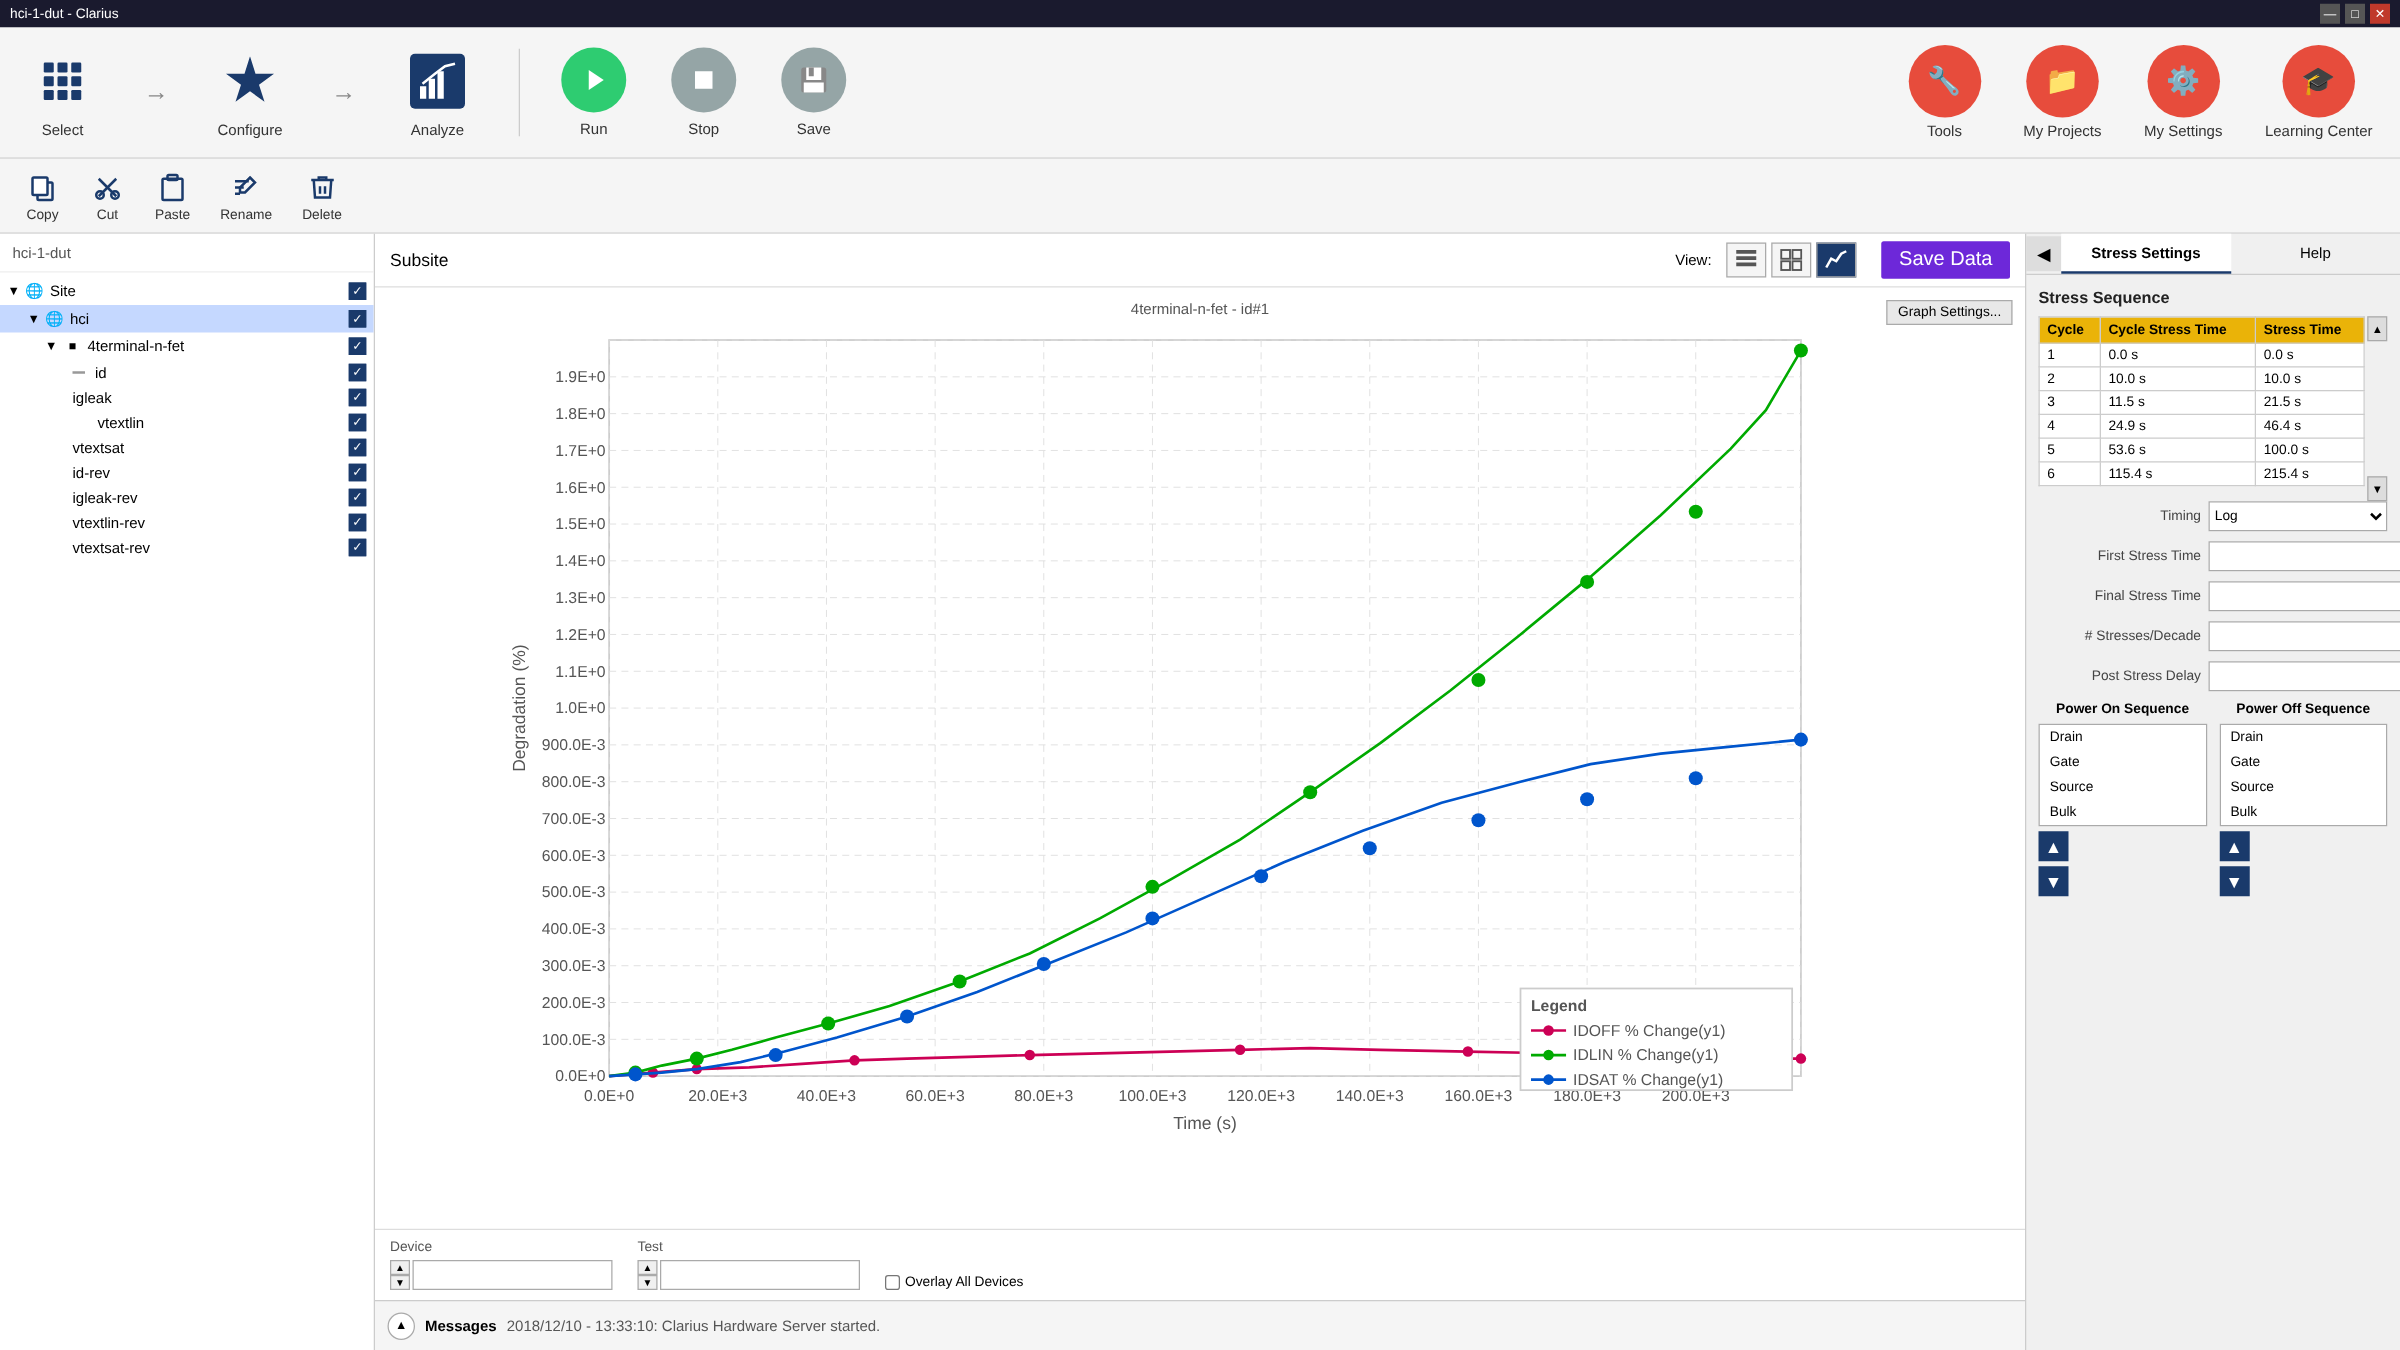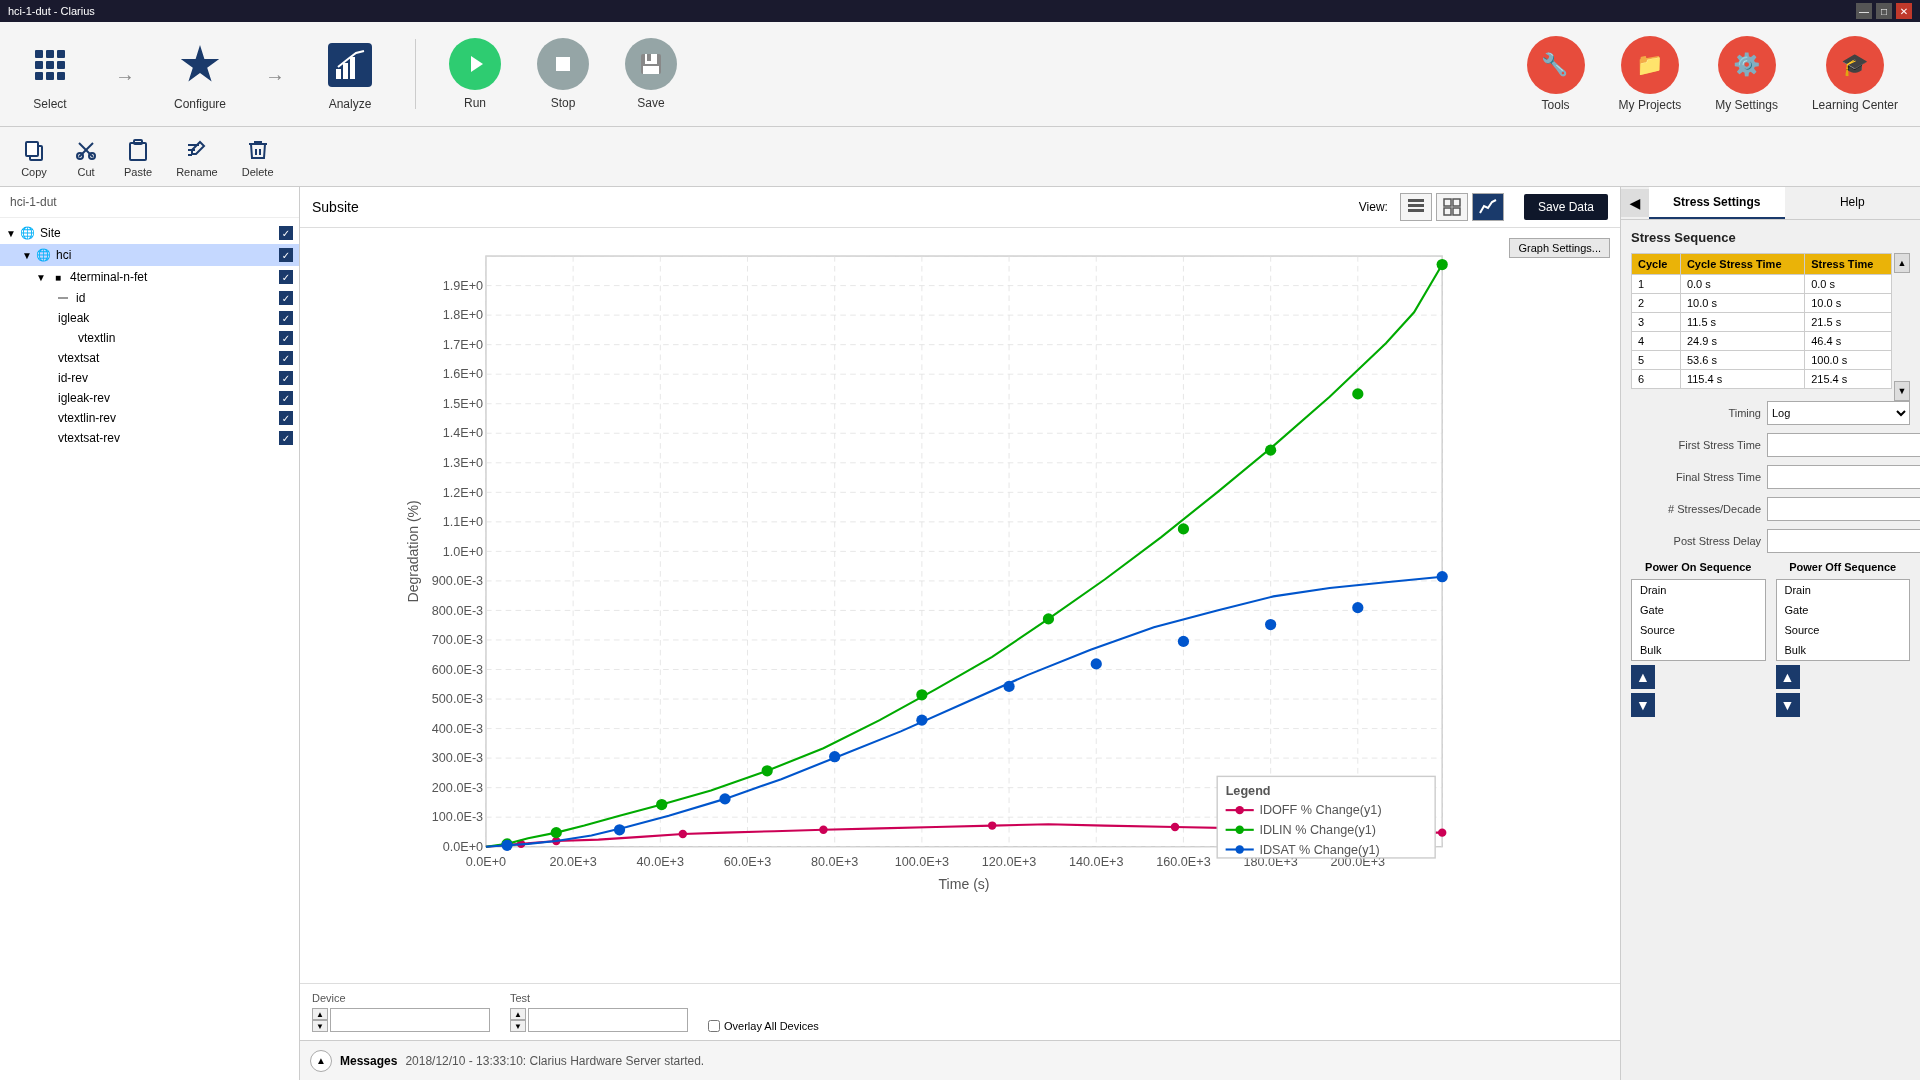--- a/index.html
+++ b/index.html
@@ -64,21 +64,21 @@
     .tree-collapse { width: 10px; text-align: center; font-size: 10px; cursor: pointer; flex-shrink: 0; }
 
     
     .center { flex: 1; display: flex; flex-direction: column; background: white; }
     .subsite-header { display: flex; align-items: center; padding: 6px 12px; border-bottom: 1px solid #ddd; gap: 12px; }
     .subsite-label { font-size: 14px; font-weight: 500; }
     .view-label { margin-left: auto; font-size: 12px; }
     .view-btns { display: flex; gap: 4px; }
     .view-btn { width: 32px; height: 28px; border: 1px solid #aaa; background: #f5f5f5; cursor: pointer; display: flex; align-items: center; justify-content: center; }
     .view-btn.active { background: #1a3a6b; }
-    .save-data-btn { background: #0f172a; color: white; border: none; padding: 6px 14px; cursor: pointer; font-size: 12px; margin-left: 8px; border-radius: 2px; }
+    .save-data-btn { background: #6d28d9; color: white; border: none; padding: 6px 14px; cursor: pointer; font-size: 16px; margin-left: 8px; border-radius: 2px; }
     .graph-area { flex: 1; position: relative; padding: 10px; }
     .graph-title { text-align: center; font-size: 12px; color: #555; }
     .graph-settings-btn { position: absolute; top: 10px; right: 10px; background: #e8e8e8; border: 1px solid #aaa; padding: 3px 8px; font-size: 11px; cursor: pointer; }
     .chart-svg { width: 100%; height: 100%; }
     .device-test-bar { display: flex; padding: 8px 12px; gap: 20px; border-top: 1px solid #ddd; }
     .device-group, .test-group { display: flex; flex-direction: column; gap: 4px; }
     .device-group label, .test-group label { font-size: 11px; color: #555; }
     .device-input-wrap { display: flex; align-items: center; gap: 2px; }
     .device-input-wrap input { width: 160px; height: 24px; border: 1px solid #aaa; padding: 2px 6px; font-size: 11px; }
     .overlay-check { display: flex; align-items: center; gap: 4px; font-size: 11px; }
@@ -373,20 +373,21 @@
         <button class="view-btn active">
           <svg width="18" height="18" viewBox="0 0 18 18" fill="white">
             <polyline points="1,15 5,8 9,10 13,4 17,2" stroke="white" stroke-width="2" fill="none"></polyline>
           </svg>
         </button>
       </div>
       <button class="save-data-btn">Save Data</button>
     </div>
 
     <div class="graph-area" style="flex:1; position:relative; overflow:hidden;">
+      <div class="graph-title">4terminal-n-fet - id#1</div>
       <button class="graph-settings-btn">Graph Settings...</button>
 
       <svg class="chart-svg" viewBox="0 0 780 480" style="width:calc(100% - 20px); height:calc(100% - 60px); margin-top:4px;">
 
         <rect x="60" y="10" width="680" height="420" fill="white" stroke="#ccc"></rect>
 
         <g stroke="#ddd" stroke-width="0.5" stroke-dasharray="4,3">
           <line x1="60" y1="10" x2="740" y2="10"></line>
           <line x1="60" y1="31" x2="740" y2="31"></line>
           <line x1="60" y1="52" x2="740" y2="52"></line>

